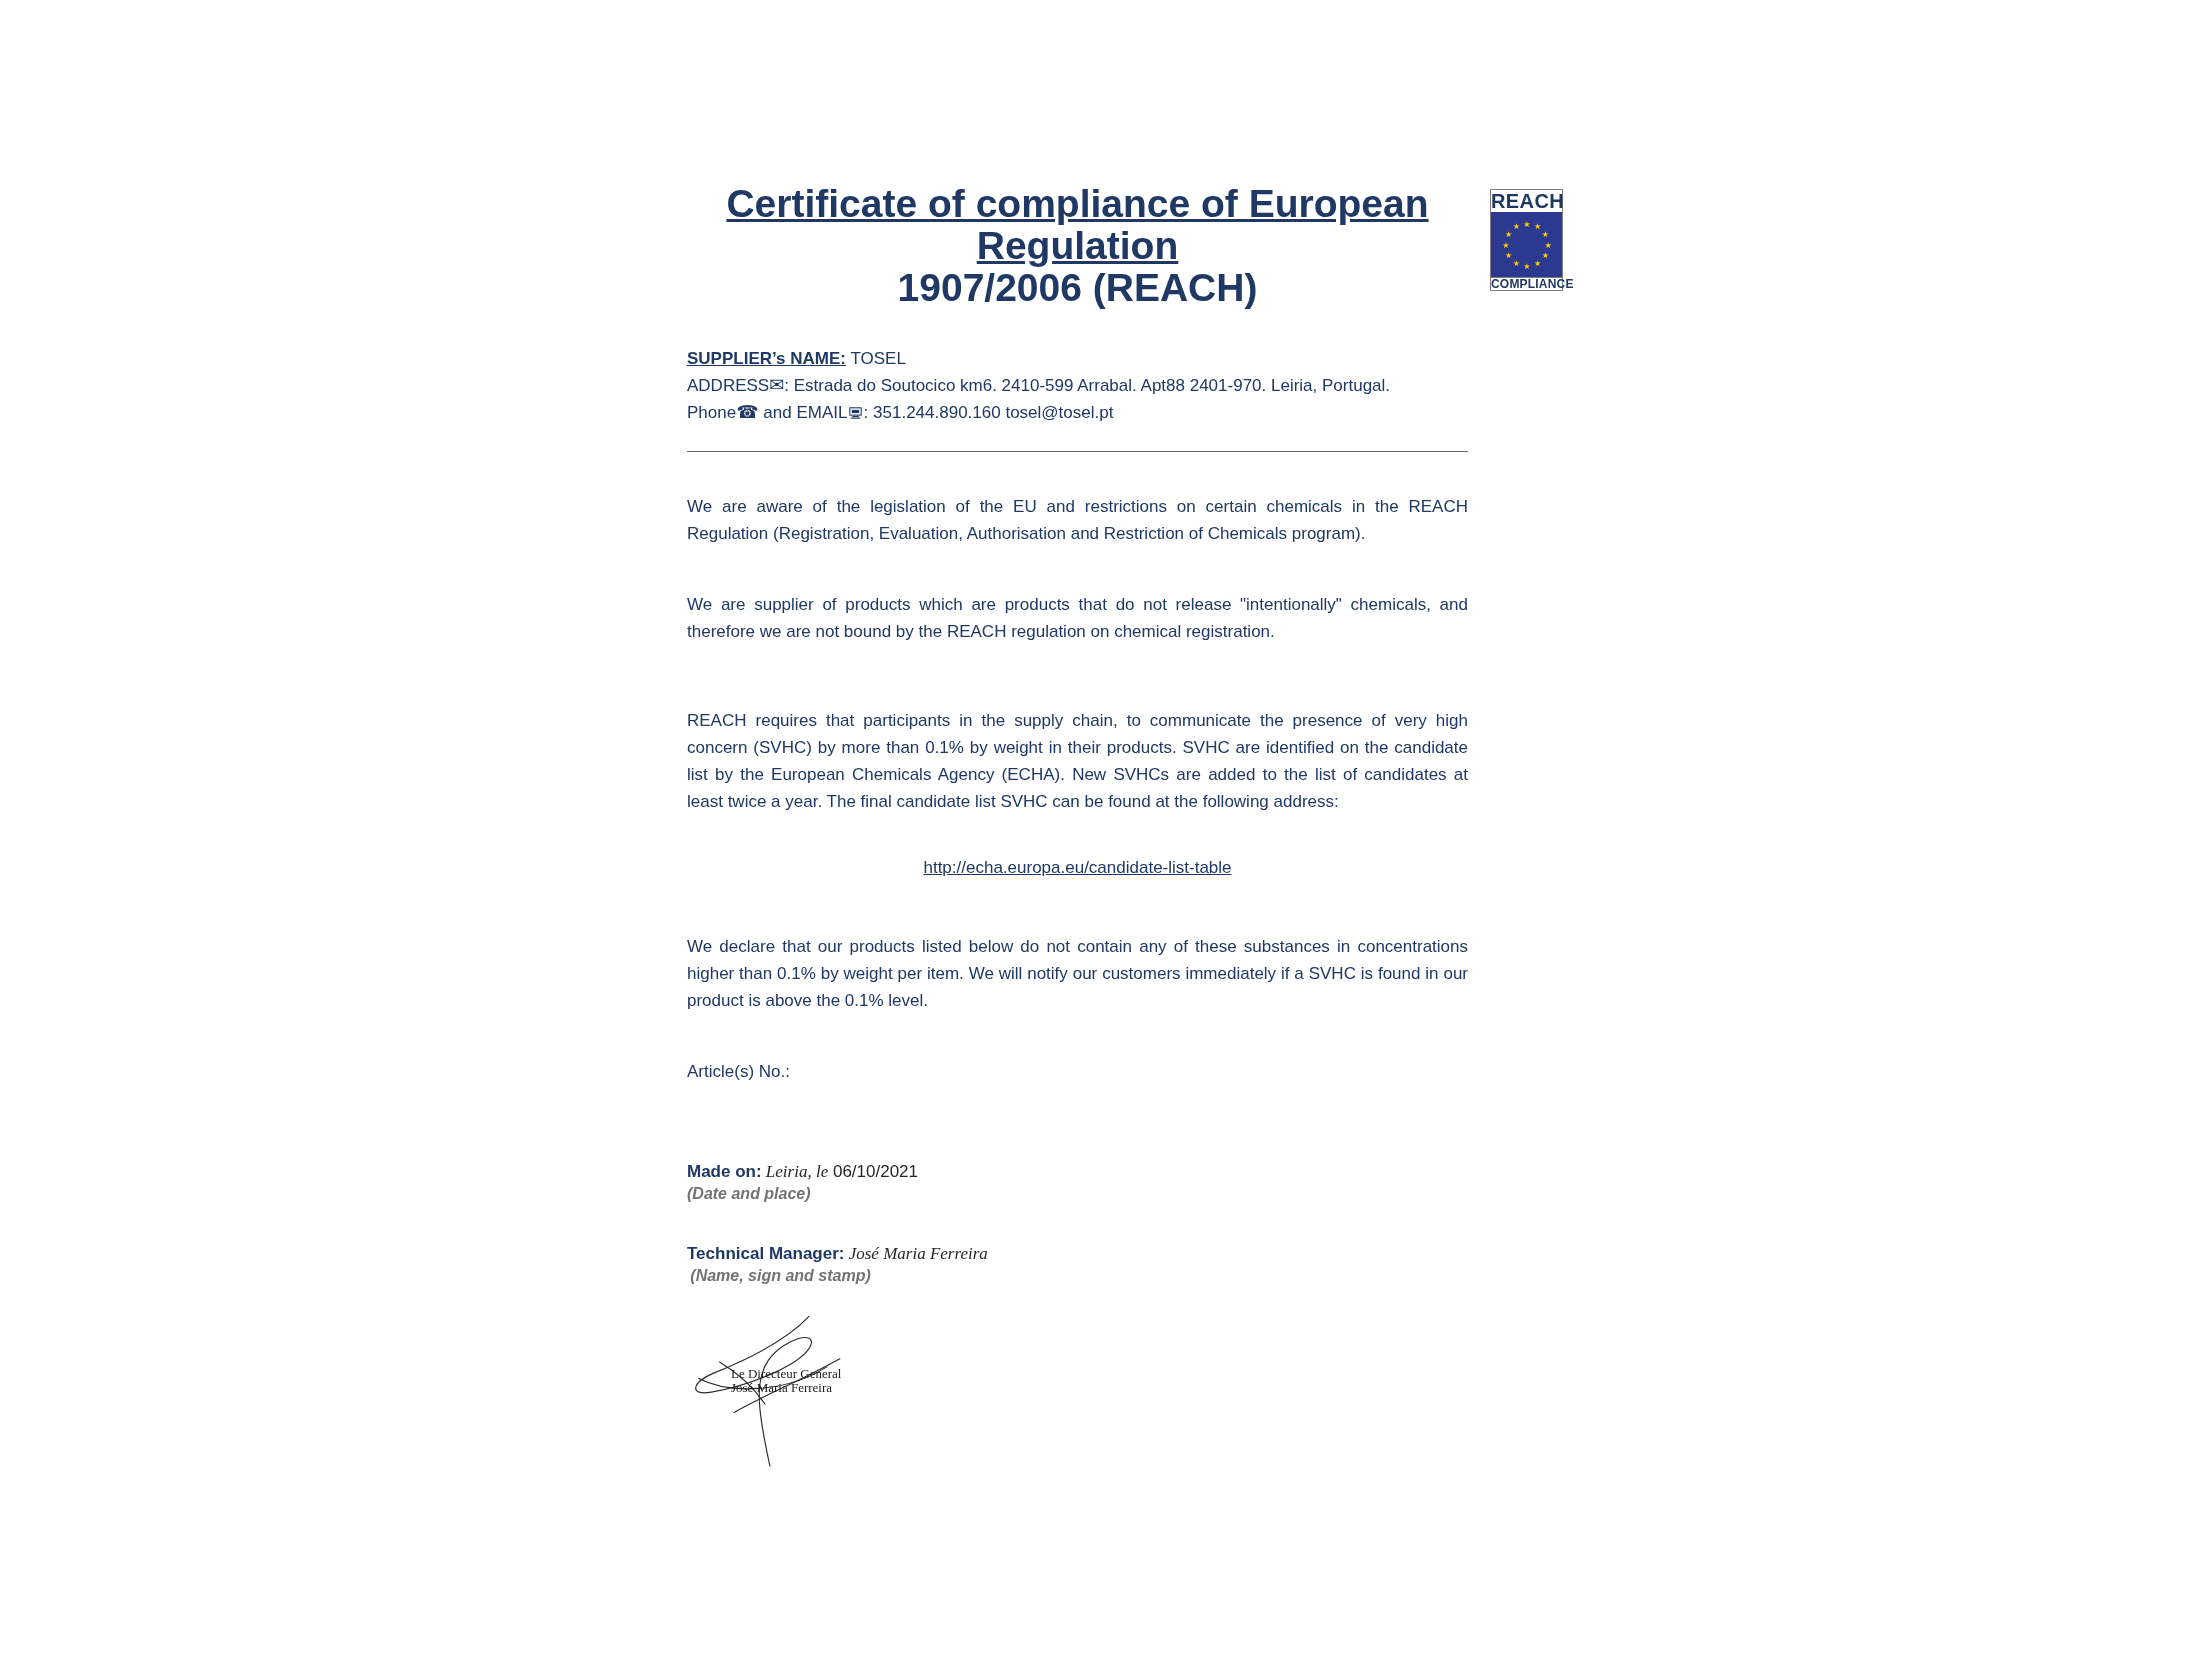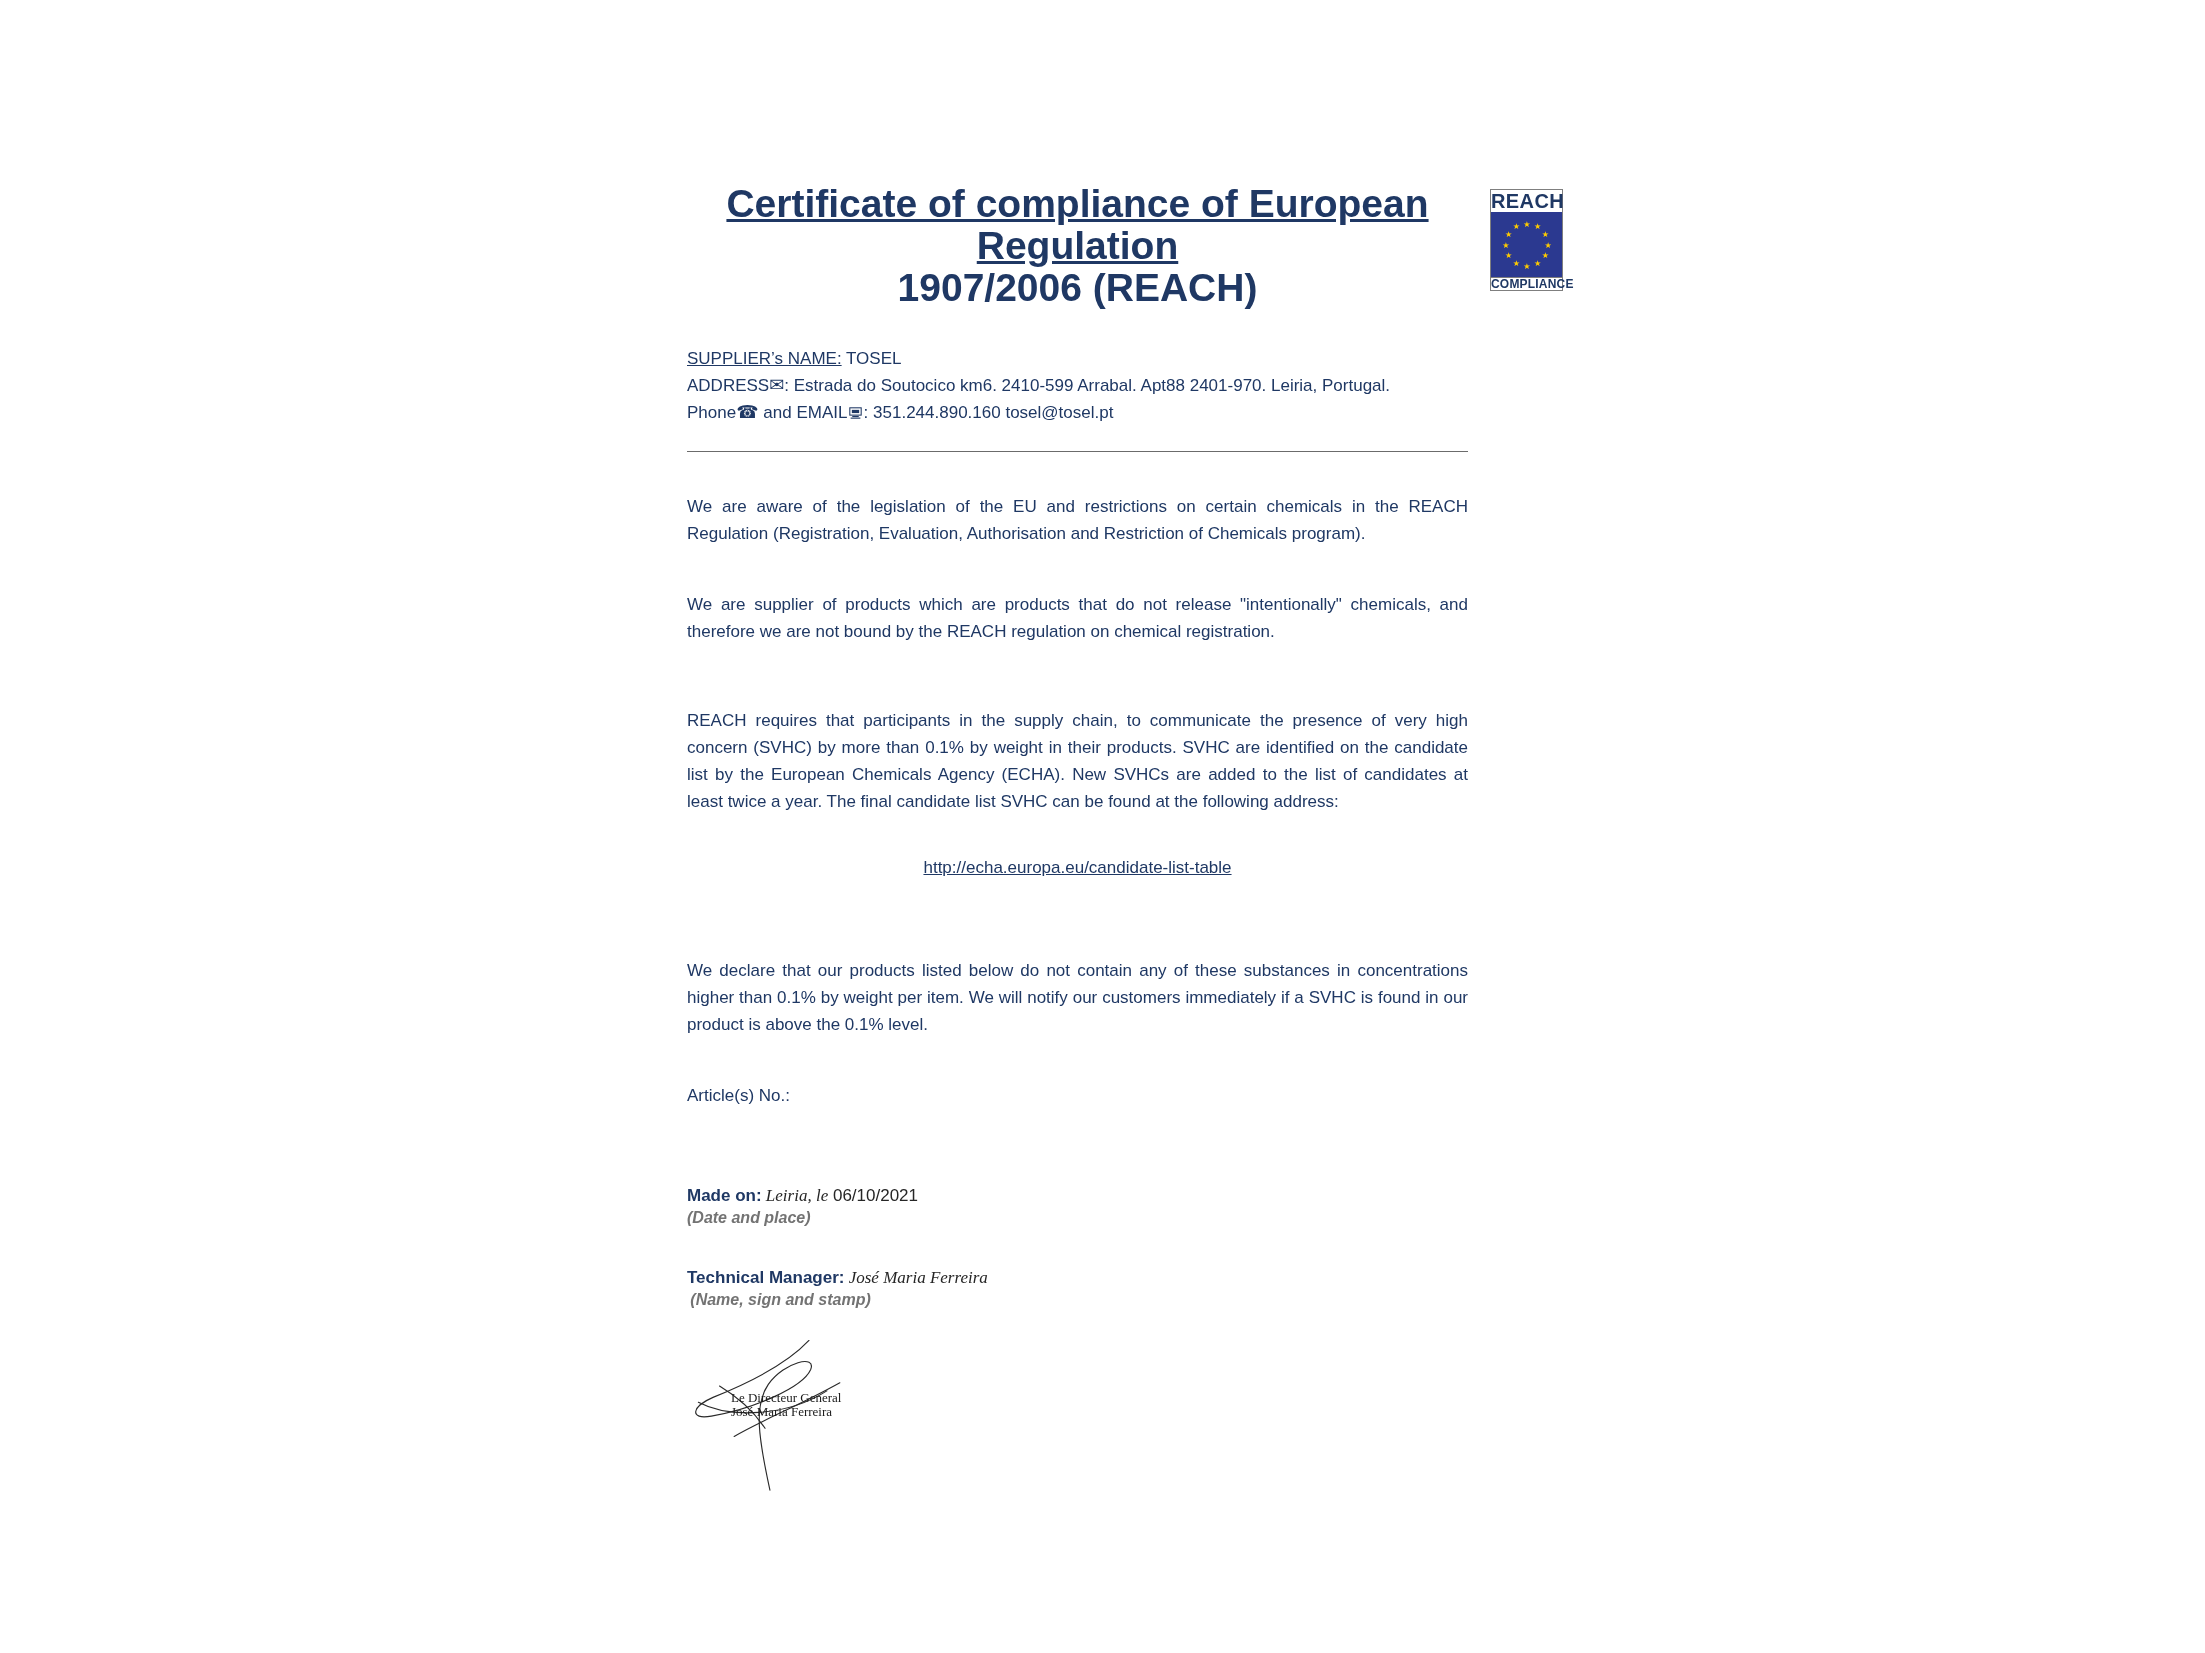--- a/index.html
+++ b/index.html
@@ -10,35 +10,35 @@
 
   .doc {
     position:absolute; left:687px; top:183px; width:781px;
     color:#1f3864; font-size:17px; line-height:27px;
   }
 
   .title { text-align:center; font-weight:bold; font-size:39px; line-height:42px; }
   .title .u { text-decoration:underline; }
 
   .supplier { margin-top:36px; text-align:justify; }
-  .label-bu { font-weight:normal; text-decoration:underline; }
+  .label-bu { font-weight:bold; text-decoration:underline; }
   .glyph { font-size:18px; }
   .email-icon-wrap { display:inline-block; vertical-align:-1.6px; padding:0 1.6px; }
 
   .rule { margin-top:23px; border-top:1.6px solid #6b6b6b; height:0; }
 
   .para { text-align:justify; }
   .p1 { margin-top:41px; }
   .p2 { margin-top:44px; }
   .p3 { margin-top:62px; }
 
   .link-line { margin-top:39px; text-align:center; }
   .link-line a { color:#1f3864; text-decoration:underline; }
 
-  .p4 { margin-top:76px; }
+  .p4 { margin-top:52px; }
   .article { margin-top:44px; }
 
   .made-on { margin-top:73px; }
   .bold { font-weight:bold; }
   .place-italic { font-style:italic; font-family:"Liberation Serif", serif; color:#262626; }
   .date-text { color:#262626; }
 
   .note { font-size:16px; line-height:18px; font-style:italic; color:#737373;font-weight:bold; }
   .note-indent { padding-left:3.3px; }
 

